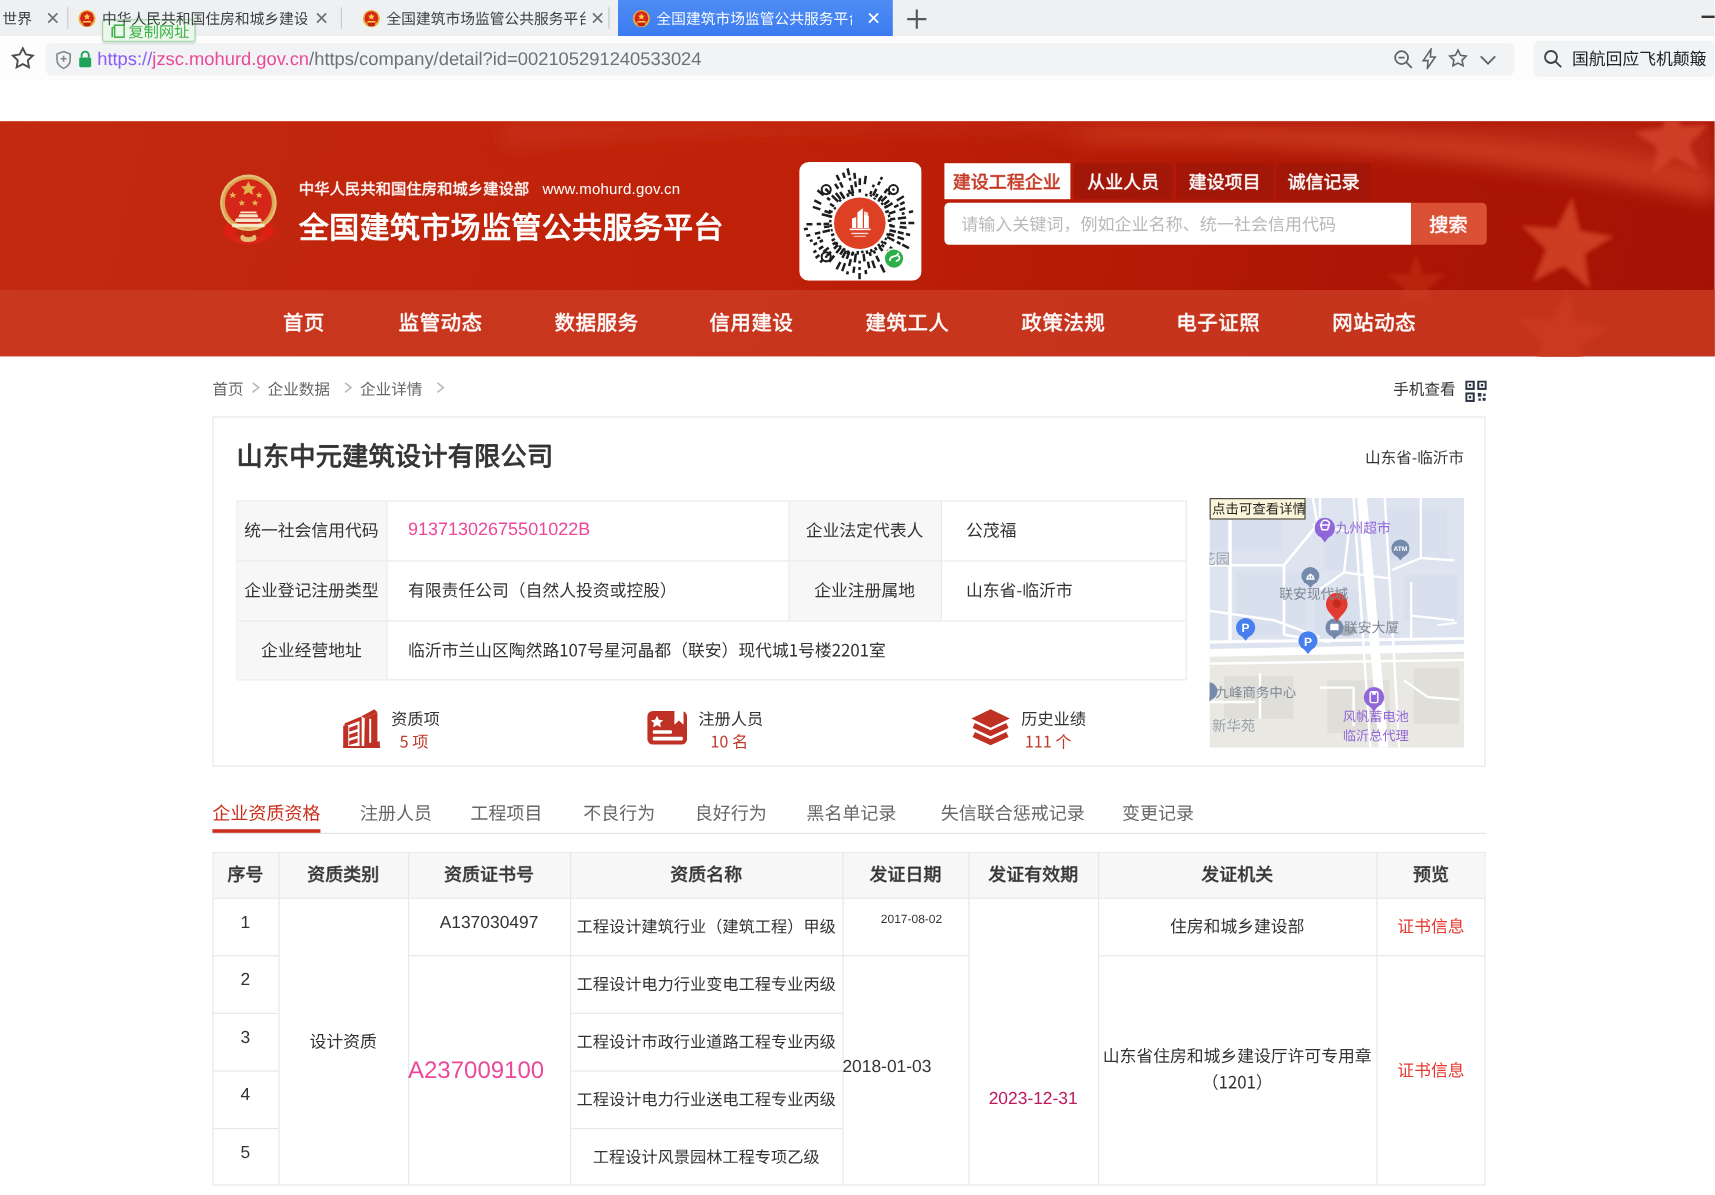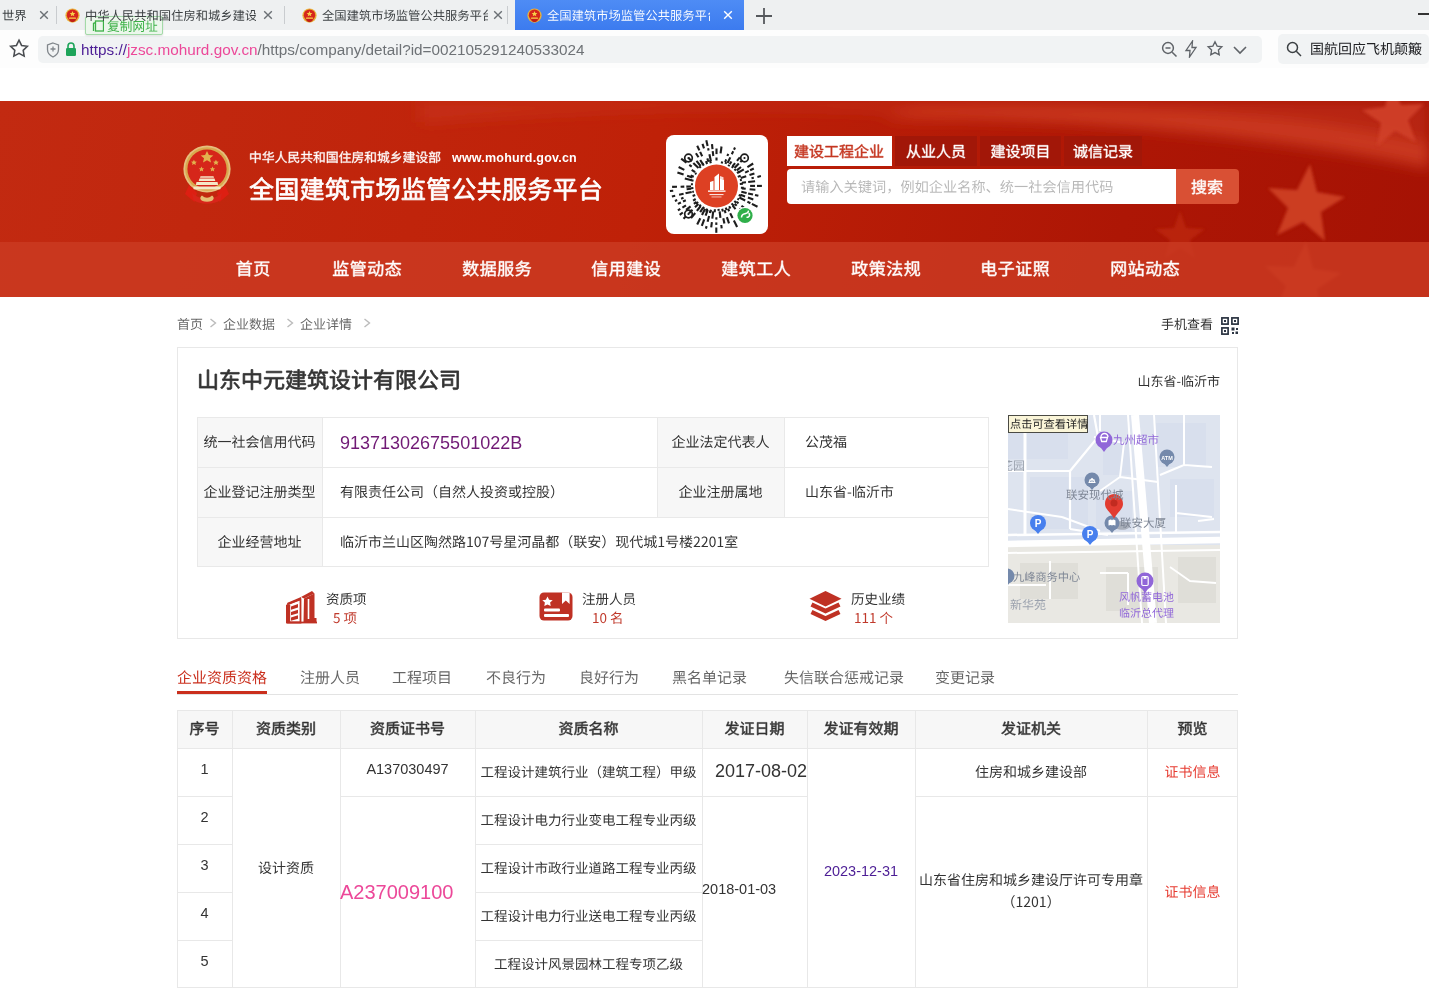--- a/index.html
+++ b/index.html
@@ -56,21 +56,21 @@
   </svg>
 <svg class="a" style="left:46px;top:42px" width="14" height="16" viewBox="0 0 14 16">
 <path d="M7 1l5.5 2v4.5c0 3.6-2.3 6-5.5 7.5C3.8 13.5 1.5 11.1 1.5 7.5V3z" fill="none" stroke="#80868b" stroke-width="1.3"></path>
 <path d="M7 4.5v5M4.5 7h5" stroke="#80868b" stroke-width="1.3"></path>
   </svg>
 <svg class="a" style="left:65px;top:41px" width="12" height="16" viewBox="0 0 12 16">
 <rect x="1" y="7" width="10" height="8" rx="1.2" fill="#1ea45a"></rect>
 <path d="M3 7V5a3 3 0 016 0v2" fill="none" stroke="#1ea45a" stroke-width="1.6"></path>
   </svg>
 <div class="a" style="left:81px;top:38px;height:24px;line-height:24px;font-size:15.3px;letter-spacing:0px;white-space:nowrap">
-<span style="color:#4c1d95">https://</span><span style="color:#ec4899">jzsc.mohurd.gov.cn</span><span style="color:#6e7276">/https/company/detail?id=002105291240533024</span></div>
+<span style="color:#8b5cf6">https://</span><span style="color:#ec4899">jzsc.mohurd.gov.cn</span><span style="color:#6e7276">/https/company/detail?id=002105291240533024</span></div>
 <svg class="a" style="left:1161px;top:41px" width="17" height="17" viewBox="0 0 17 17">
 <circle cx="7" cy="7" r="5.4" fill="none" stroke="#5f6368" stroke-width="1.5"></circle>
 <path d="M11.2 11.2L15.5 15.5M4.5 7h5" stroke="#5f6368" stroke-width="1.5"></path>
   </svg>
 <svg class="a" style="left:1184px;top:40px" width="14" height="18" viewBox="0 0 14 18">
 <path d="M8.5 1L2 10.5h4L5.5 17 12 7.5H8z" fill="none" stroke="#5f6368" stroke-width="1.3"></path>
   </svg>
 <svg class="a" style="left:1206px;top:40px" width="18" height="18" viewBox="0 0 20 20">
 <path d="M10 2l2.35 4.76 5.25.76-3.8 3.7.9 5.23L10 14l-4.7 2.45.9-5.23-3.8-3.7 5.25-.76z" fill="none" stroke="#5f6368" stroke-width="1.5"></path>
   </svg>
@@ -119,21 +119,21 @@
 <path d="M29.5 22.5l.8 1.7 1.9.2-1.4 1.2.4 1.8-1.7-1-1.7 1 .4-1.8-1.4-1.2 1.9-.2z" fill="#e2b14e"></path>
 <path d="M16.5 34.5h15l.8 2.5H15.7z" fill="#f5e7c8"></path>
 <path d="M17.5 32.2h13l.5 1.5h-14z" fill="#f5e7c8"></path>
 <path d="M13.5 38h21l.7 3H12.8z" fill="#f5e7c8"></path>
 <path d="M10.5 42.5h27v2.8h-27z" fill="#f5e7c8"></path>
 <path d="M6 41l8 8-2.5 9L2 50z" fill="#dd1f12"></path>
 <path d="M42 41l-8 8 2.5 9L46 50z" fill="#dd1f12"></path>
 <path d="M9 49c4 3.5 8 5.5 15 5.5S35 52.5 39 49l-1.5 7c-3.5 2.5-8 3.8-13.5 3.8S14 58.5 10.5 56z" fill="#d8251a"></path>
 <path d="M19 51.5c1.8 1.8 3.2 2.2 5 2.2s3.2-.4 5-2.2c1.5 1 2 2.2 1.5 3.6-.7 1.8-2.8 2.6-6.5 2.6s-5.8-.8-6.5-2.6c-.5-1.4 0-2.6 1.5-3.6z" fill="#e4bc72"></path>
 </svg>
-<div class="a" style="left:452px;top:151px;font-size:12.5px;font-weight:bold;color:#fff;letter-spacing:0.2px">www.mohurd.gov.cn</div>
+<div class="a" style="left:452px;top:151px;font-size:12.5px;font-weight:normal;color:#fff;letter-spacing:0.2px">www.mohurd.gov.cn</div>
 <svg class="a" style="left:666px;top:135px" width="102" height="99" viewBox="0 0 102 99">
 <rect width="102" height="99" rx="8" fill="#fff"></rect>
 <g stroke="#1d1d1d" stroke-width="2.1">
       <line x1="84.1" y1="50.9" x2="89.0" y2="50.9"></line>
       <line x1="91.0" y1="50.9" x2="95.9" y2="50.9"></line>
       <line x1="75.9" y1="53.4" x2="79.7" y2="53.8"></line>
       <line x1="83.6" y1="54.2" x2="89.4" y2="54.7"></line>
       <line x1="75.3" y1="56.8" x2="80.6" y2="58.1"></line>
       <line x1="82.1" y1="58.4" x2="87.0" y2="59.6"></line>
       <line x1="89.0" y1="60.0" x2="92.4" y2="60.8"></line>
@@ -328,21 +328,21 @@
 </svg>
 <div class="a" style="left:177px;top:347px;width:1061px;height:292px;border:1px solid #e8e8e8"></div>
 <div class="a" style="left:197px;top:417px;width:792px;height:150px;border:1px solid #e9e9e9"></div>
 <div class="a" style="left:198px;top:418px;width:124px;height:148px;background:#f7f7f7"></div>
 <div class="a" style="left:658px;top:418px;width:126px;height:99px;background:#f7f7f7"></div>
 <div class="a" style="left:322px;top:418px;width:1px;height:148px;background:#e9e9e9"></div>
 <div class="a" style="left:657px;top:418px;width:1px;height:99px;background:#e9e9e9"></div>
 <div class="a" style="left:784px;top:418px;width:1px;height:99px;background:#e9e9e9"></div>
 <div class="a" style="left:198px;top:467px;width:790px;height:1px;background:#e9e9e9"></div>
 <div class="a" style="left:198px;top:517px;width:790px;height:1px;background:#e9e9e9"></div>
-<div class="a" style="left:340px;top:433px;font-size:18px;color:#701a75">91371302675501022B</div>
+<div class="a" style="left:340px;top:433px;font-size:15px;color:#ec4899">91371302675501022B</div>
 <svg class="a" style="left:284px;top:589px" width="33" height="35" viewBox="0 0 33 35">
 <path d="M17 8L28 2l2.5 2.5L20 9.5z" fill="#bf3124"></path>
 <path d="M20 9.5L30.5 4.5V29h2v4h-13z" fill="#bf3124"></path>
 <path d="M24.5 10v20" stroke="#fff" stroke-width="1.6"></path>
 <path d="M3 14L17 8v2.5L5.5 15.5z" fill="#bf3124"></path>
 <path d="M4 15.5h2.2v18H2V15.8z" fill="#bf3124"></path>
 <path d="M16.5 10.5V33.5H4V15z" fill="none" stroke="#bf3124" stroke-width="1.8"></path>
 <path d="M7 17.5l7-2.5v3.5l-7 2.2zM7 23l7-2.2v3.4L7 26.3zM7 28.5l7-2.2v3.4L7 31.8z" fill="#bf3124"></path>
 <path d="M2 33.5h31" stroke="#bf3124" stroke-width="1.8"></path>
 </svg>
@@ -458,23 +458,23 @@
 <div class="a" style="left:475px;top:892px;width:227px;height:1px;background:#e8e8e8"></div>
 <div class="a" style="left:177px;top:940px;width:55px;height:1px;background:#e8e8e8"></div>
 <div class="a" style="left:475px;top:940px;width:227px;height:1px;background:#e8e8e8"></div>
 <div class="a" style="left:177px;top:761px;width:55px;text-align:center;font-size:14.5px;color:#333">1</div>
 <div class="a" style="left:177px;top:809px;width:55px;text-align:center;font-size:14.5px;color:#333">2</div>
 <div class="a" style="left:177px;top:857px;width:55px;text-align:center;font-size:14.5px;color:#333">3</div>
 <div class="a" style="left:177px;top:905px;width:55px;text-align:center;font-size:14.5px;color:#333">4</div>
 <div class="a" style="left:177px;top:953px;width:55px;text-align:center;font-size:14.5px;color:#333">5</div>
 <div class="a" style="left:340px;top:761px;width:135px;text-align:center;font-size:14.5px;color:#333">A137030497</div>
 <div class="a" style="left:340px;top:881px;width:135px;text-align:left;font-size:20px;color:#ec4899">A237009100</div>
-<div class="a" style="left:702px;top:761px;width:105px;text-align:right;font-size:18px;color:#333">2017-08-02</div>
+<div class="a" style="left:734px;top:761px;width:105px;text-align:left;font-size:10px;color:#333">2017-08-02</div>
 <div class="a" style="left:702px;top:881px;width:105px;text-align:left;font-size:14.5px;color:#333">2018-01-03</div>
-<div class="a" style="left:807px;top:863px;width:108px;text-align:center;font-size:14.5px;color:#4c1d95">2023-12-31</div>
+<div class="a" style="left:807px;top:908px;width:108px;text-align:center;font-size:14.5px;color:#be185d">2023-12-31</div>
 <svg id="ov" width="1429" height="996" viewBox="0 0 1429 996">
     <defs>
       <path id="g0" d="M457 835L457 590L275 590L275 813L197 813L197 590L51 590L51 517L197 517L197-15L922-15L922 58L275 58L275 517L457 517L457 200L801 200L801 517L950 517L950 590L801 590L801 824L723 824L723 590L532 590L532 835ZM723 517L723 269L532 269L532 517Z"></path>
       <path id="g1" d="M311 271L311 212C311 137 294 40 118-26C134-40 159-67 169-86C364-8 388 114 388 210L388 271ZM231 578L461 578L461 469L231 469ZM536 578L768 578L768 469L536 469ZM231 744L461 744L461 637L231 637ZM536 744L768 744L768 637L536 637ZM629 271L629-78L706-78L706 269C769 226 840 191 911 169C922 188 945 217 962 233C843 264 723 328 646 406L845 406L845 808L157 808L157 406L357 406C280 327 160 260 45 227C62 211 84 184 95 164C227 211 366 301 449 406L559 406C597 356 647 310 703 271Z"></path>
       <path id="g2" d="M458 840L458 661L96 661L96 186L171 186L171 248L458 248L458-79L537-79L537 248L825 248L825 191L902 191L902 661L537 661L537 840ZM171 322L171 588L458 588L458 322ZM825 322L537 322L537 588L825 588Z"></path>
       <path id="g3" d="M530 826L530 627C473 608 414 591 357 576C368 561 380 535 385 517C433 529 481 543 530 557L530 470C530 387 556 365 653 365C673 365 807 365 829 365C910 365 931 397 940 513C920 519 890 530 873 542C869 448 862 431 823 431C794 431 681 431 660 431C613 431 605 437 605 470L605 581C721 619 831 664 913 716L856 773C794 730 704 689 605 652L605 826ZM325 842C260 733 154 628 46 563C63 549 90 521 102 507C142 535 183 569 223 607L223 337L298 337L298 685C334 727 368 772 395 817ZM52 222L52 149L460 149L460-80L539-80L539 149L949 149L949 222L539 222L539 339L460 339L460 222Z"></path>
       <path id="g4" d="M457 837C454 683 460 194 43-17C66-33 90-57 104-76C349 55 455 279 502 480C551 293 659 46 910-72C922-51 944-25 965-9C611 150 549 569 534 689C539 749 540 800 541 837Z"></path>
       <path id="g5" d="M107-85C132-69 171-58 474 32C470 49 465 82 465 102L193 26L193 274L496 274C554 73 670-70 805-69C878-69 909-30 921 117C901 123 872 138 855 153C849 47 839 6 808 5C720 4 628 113 575 274L903 274L903 345L556 345C545 393 537 444 534 498L829 498L829 788L116 788L116 57C116 15 89-7 71-17C83-33 101-65 107-85ZM478 345L193 345L193 498L458 498C461 445 468 394 478 345ZM193 718L753 718L753 568L193 568Z"></path>
       <path id="g6" d="M587 150C682 80 804-20 864-80L935-34C870 27 745 122 653 189ZM329 187C273 112 160 25 62-28C79-41 106-65 121-81C222-23 335 70 407 157ZM89 628L89 556L280 556L280 318L48 318L48 245L956 245L956 318L720 318L720 556L920 556L920 628L720 628L720 831L643 831L643 628L357 628L357 831L280 831L280 628ZM357 318L357 556L643 556L643 318Z"></path>
       <path id="g7" d="M531 747L531-35L604-35L604 47L827 47L827-28L903-28L903 747ZM604 119L604 675L827 675L827 119ZM439 831C351 795 193 765 60 747C68 730 78 704 81 687C134 693 191 701 247 711L247 544L50 544L50 474L228 474C182 348 102 211 26 134C39 115 58 86 67 64C132 133 198 248 247 366L247-78L321-78L321 363C364 306 420 230 443 192L489 254C465 285 358 411 321 449L321 474L496 474L496 544L321 544L321 726C384 739 442 754 489 772Z"></path>

